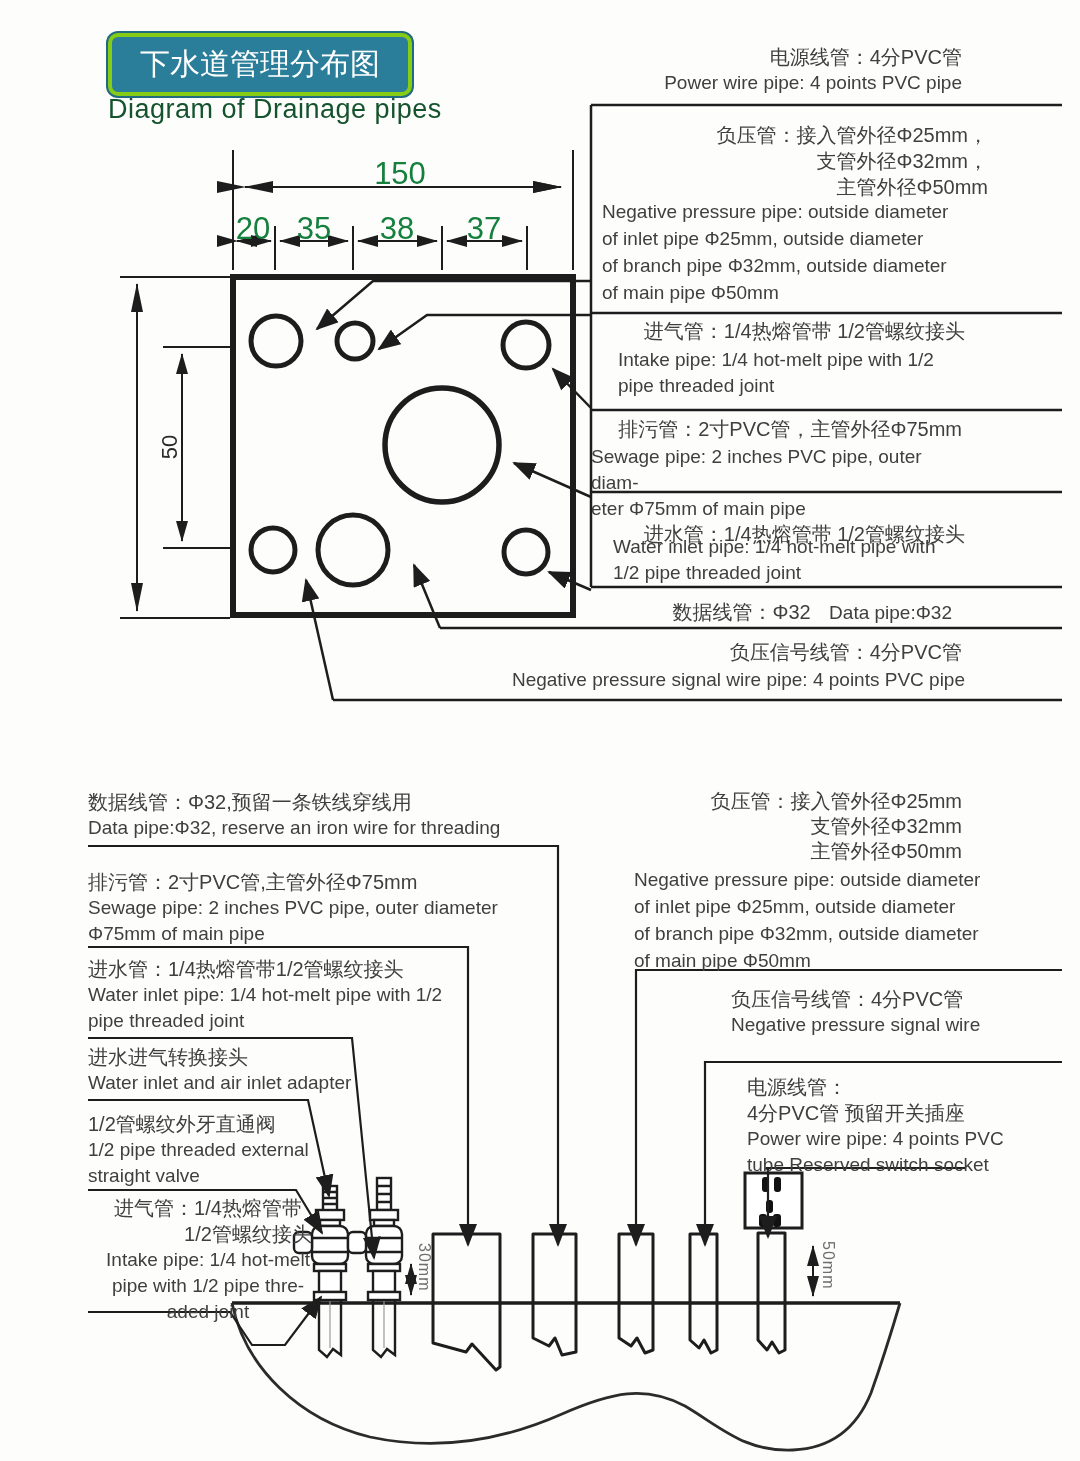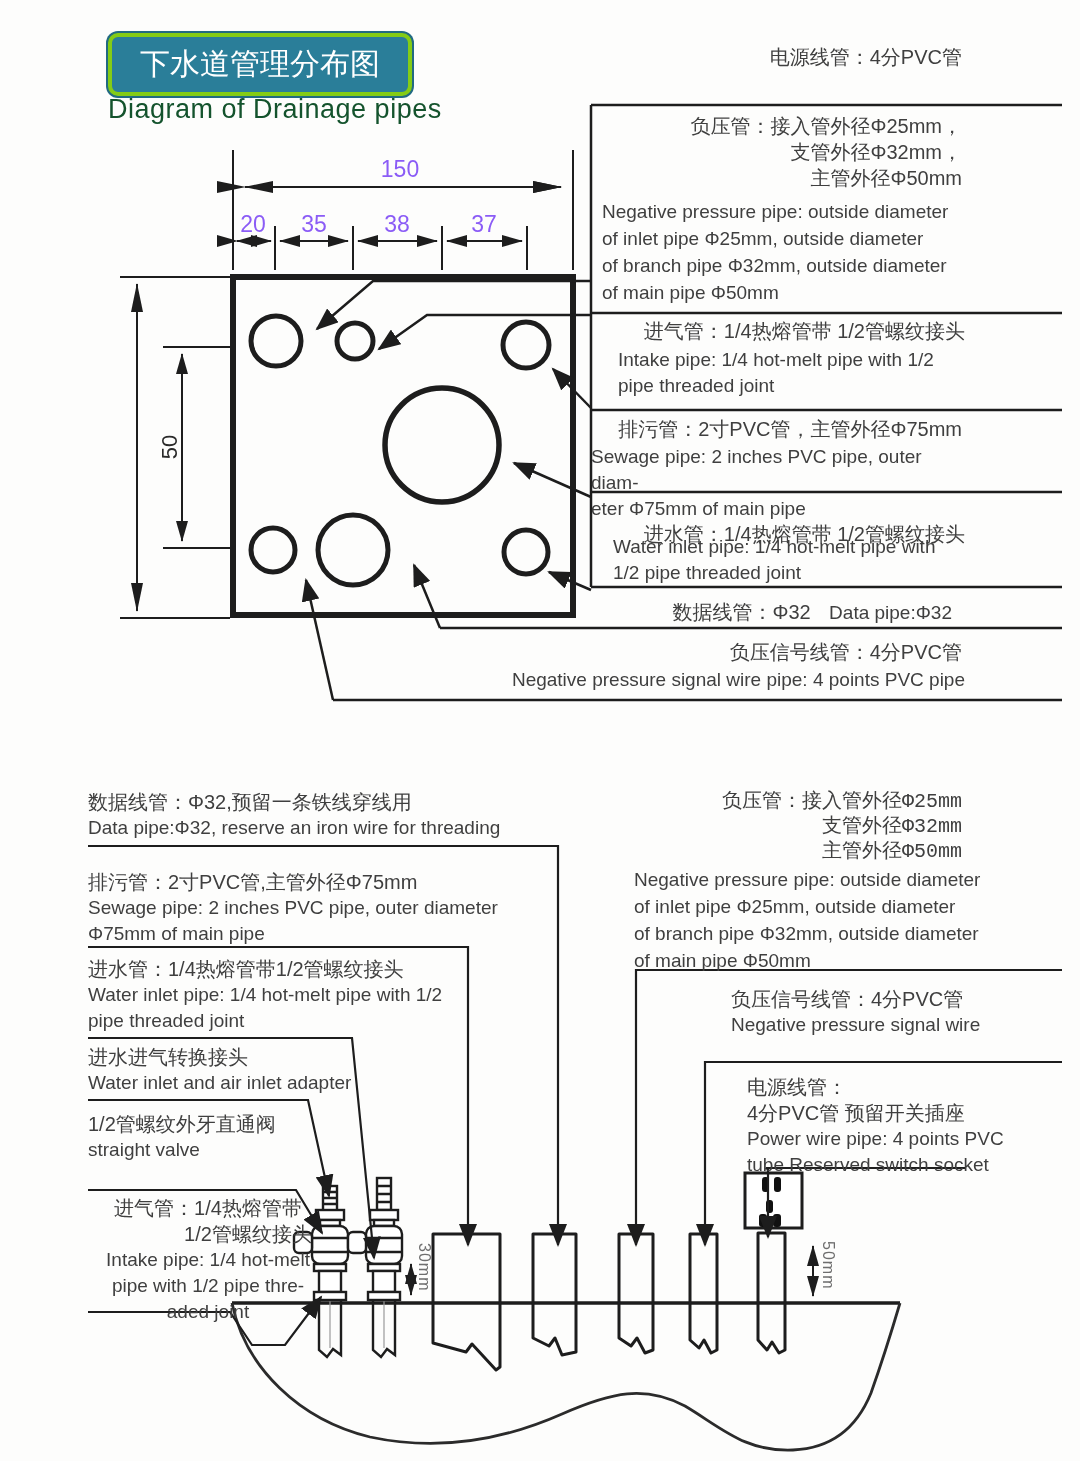--- a/index.html
+++ b/index.html
@@ -9,21 +9,21 @@
   .abs{position:absolute;}
   .zh{font-size:20px;line-height:26px;}
   .en{font-size:19px;line-height:26px;}
   .line{display:block;}
   .r{text-align:right;}
   .l{text-align:left;}
   .title-zh{background:#2a7e99;color:#ffffff;font-size:30px;padding:7px 28px;border-radius:10px;
             border:4px solid #84cc16;box-shadow:0 0 0 2px #1f6largecorr;}
   .title-zh{box-shadow:0 0 0 2px #216a82;}
   .title-en{font-size:27px;color:#14532d;letter-spacing:0.5px;}
-  .dim{font-size:23px;color:#8b5cf6;text-align:center;}
+  .dim{font-size:31px;color:#15803d;text-align:center;}
   .dim-rot{font-size:22px;color:#2a2a2a;transform:rotate(-90deg);transform-origin:center;}
   .dim-v{writing-mode:vertical-rl;font-size:16px;color:#6e6e6e;letter-spacing:1px;}
   .ind{padding-left:80px;}
 </style>
 </head>
 <body>
 
 <div id="page">
 
   <svg id="lines" viewBox="0 0 1080 1461">
@@ -179,23 +179,24 @@
   <div class="abs dim" style="left:232px;top:211px;width:42px;">20</div>
   <div class="abs dim" style="left:293px;top:211px;width:42px;">35</div>
   <div class="abs dim" style="left:376px;top:211px;width:42px;">38</div>
   <div class="abs dim" style="left:463px;top:211px;width:42px;">37</div>
   <div class="abs dim dim-rot" style="left:148px;top:434px;width:44px;">50</div>
   <div class="abs dim-v" style="left:415px;top:1243px;">30mm</div>
   <div class="abs dim-v" style="left:819px;top:1241px;">50mm</div>
 
   <div class="abs r" style="left:591px;top:44px;width:371px;">
     <span class="line zh">电源线管：4分PVC管</span>
-  </div>
-
-  <div class="abs r zh" style="left:591px;top:113px;width:371px;line-height:26px;">
+    <span class="line en">Power wire pipe: 4 points PVC pipe</span>
+  </div>
+
+  <div class="abs r zh" style="left:591px;top:122px;width:371px;line-height:26px;padding-left:26px;">
     <span class="line">负压管：接入管外径Φ25mm，</span>
     <span class="line">支管外径Φ32mm，</span>
     <span class="line">主管外径Φ50mm</span>
   </div>
   <div class="abs l en" style="left:602px;top:198px;width:390px;line-height:27px;">
     <span class="line">Negative pressure pipe: outside diameter</span>
     <span class="line">of inlet pipe Φ25mm, outside diameter</span>
     <span class="line">of branch pipe Φ32mm, outside diameter</span>
     <span class="line">of main pipe Φ50mm</span>
   </div>
@@ -253,32 +254,33 @@
     <span class="line en">pipe threaded joint</span>
   </div>
 
   <div class="abs l" style="left:88px;top:1044px;width:400px;line-height:26px;">
     <span class="line zh">进水进气转换接头</span>
     <span class="line en">Water inlet and air inlet adapter</span>
   </div>
 
   <div class="abs l" style="left:88px;top:1111px;width:300px;line-height:25px;">
     <span class="line zh">1/2管螺纹外牙直通阀</span>
+    <span class="line en">1/2 pipe threaded external</span>
     <span class="line en">straight valve</span>
   </div>
 
   <div class="abs l" style="left:88px;top:1195px;width:240px;line-height:25px;text-align:center;">
     <span class="line zh">进气管：1/4热熔管带</span>
     <span class="line zh ind">1/2管螺纹接头</span>
     <span class="line en">Intake pipe: 1/4 hot-melt</span>
     <span class="line en">pipe with 1/2 pipe thre-</span>
     <span class="line en">aded joint</span>
   </div>
 
-  <div class="abs r zh" style="left:630px;top:789px;width:332px;line-height:25px;font-family:Liberation Mono, monospace;">
+  <div class="abs r zh" style="left:630px;top:789px;width:332px;line-height:25px;">
     <span class="line">负压管：接入管外径Φ25mm</span>
     <span class="line">支管外径Φ32mm</span>
     <span class="line">主管外径Φ50mm</span>
   </div>
   <div class="abs l en" style="left:634px;top:866px;width:360px;line-height:27px;">
     <span class="line">Negative pressure pipe: outside diameter</span>
     <span class="line">of inlet pipe Φ25mm, outside diameter</span>
     <span class="line">of branch pipe Φ32mm, outside diameter</span>
     <span class="line">of main pipe Φ50mm</span>
   </div>

